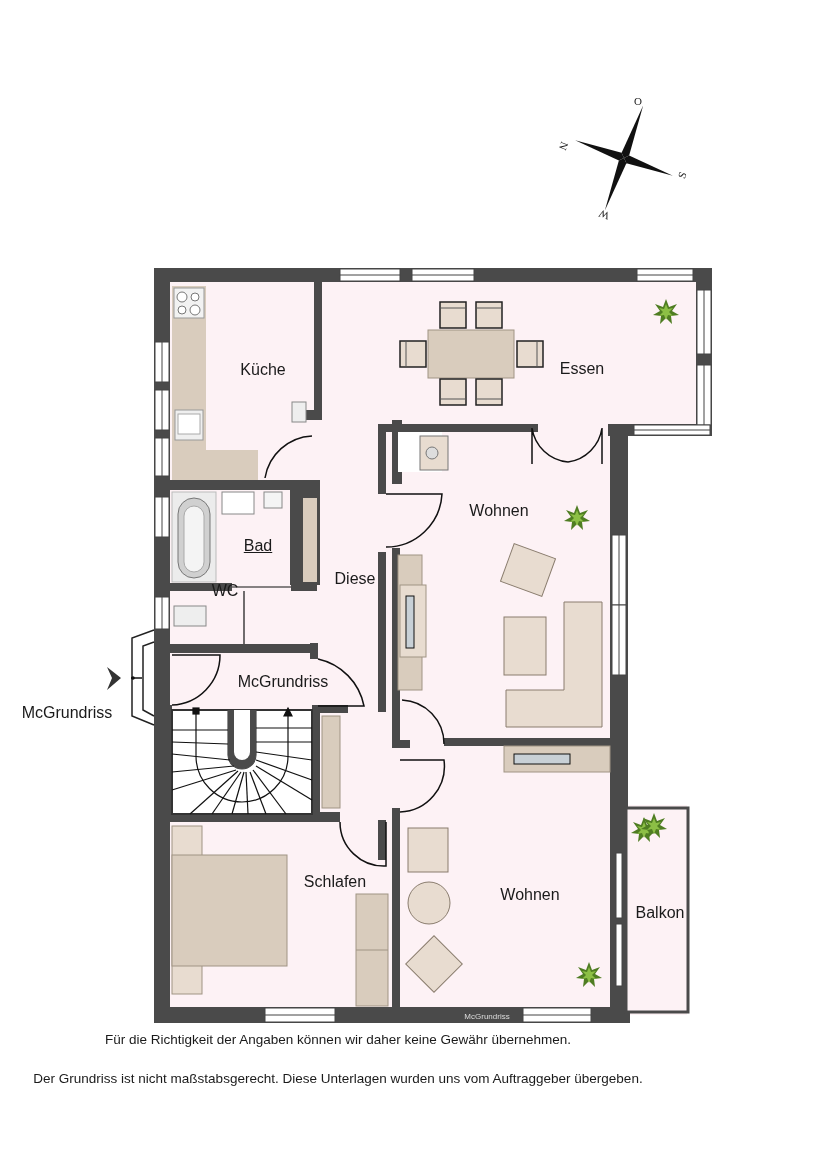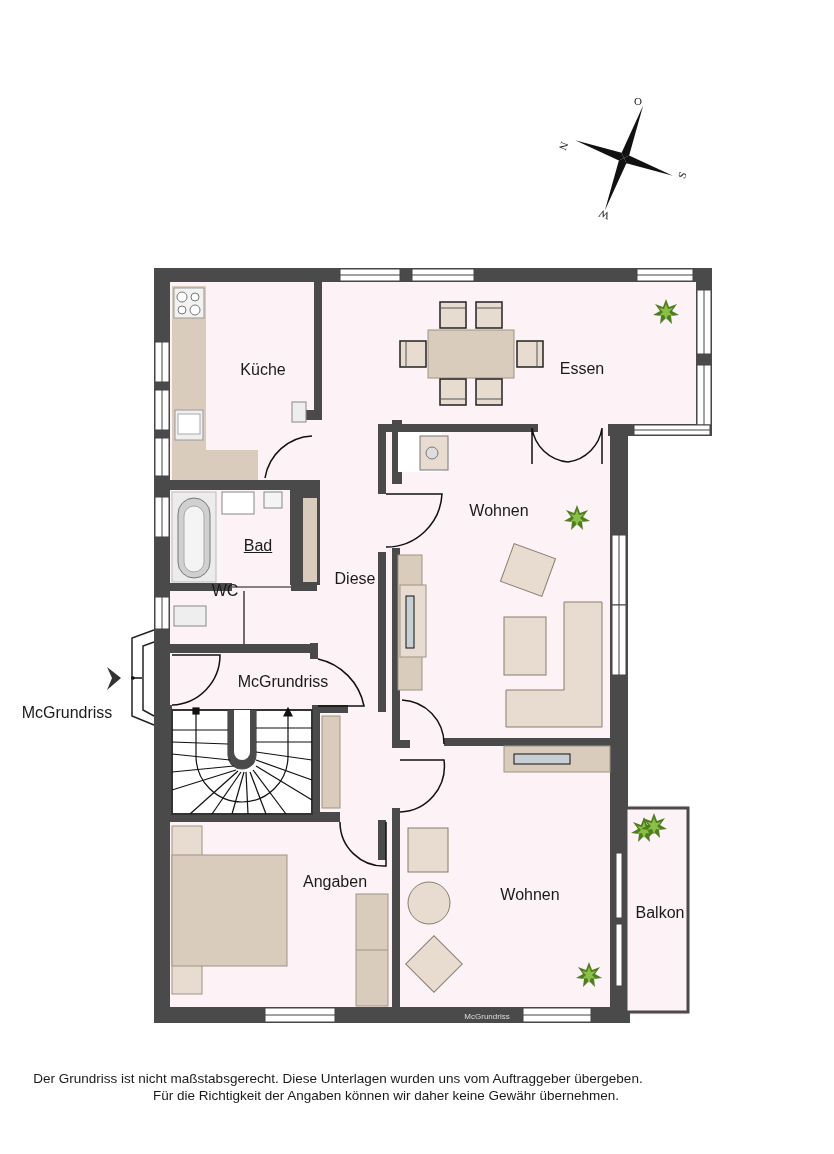--- a/index.html
+++ b/index.html
@@ -242,19 +242,19 @@
 <div class="lbl" style="left:604px;top:215px;font-size:11px;font-family:'Liberation Serif',serif;transform:translate(-50%,-50%) rotate(200deg);">W</div>
 
 <div class="lbl" style="left:263px;top:370px;text-align:right;">Küche</div>
 <div class="lbl" style="left:582px;top:369px;">Essen</div>
 <div class="lbl" style="left:258px;top:546px;text-decoration:underline;">Bad</div>
 <div class="lbl" style="left:355px;top:579px;">Diese</div>
 <div class="lbl" style="left:225px;top:591px;">WC</div>
 <div class="lbl" style="left:283px;top:682px;">McGrundriss</div>
 <div class="lbl" style="left:499px;top:511px;">Wohnen</div>
 <div class="lbl" style="left:530px;top:895px;">Wohnen</div>
-<div class="lbl" style="left:335px;top:882px;">Angaben</div>
+<div class="lbl" style="left:335px;top:882px;">Schlafen</div>
 <div class="lbl" style="left:660px;top:913px;">Balkon</div>
 <div class="lbl" style="left:67px;top:713px;">McGrundriss</div>
 <div class="brand" style="left:487px;top:1016px;">McGrundriss</div>
 
 <div class="footer" style="top:1070px;">Der Grundriss ist nicht maßstabsgerecht. Diese Unterlagen wurden uns vom Auftraggeber übergeben.</div>
-<div class="footer" style="top:1087px;margin-left:48px;">Für die Richtigkeit der Angaben können wir daher keine Gewähr übernehmen.</div>
+<div class="footer" style="top:1031px;">Für die Richtigkeit der Angaben können wir daher keine Gewähr übernehmen.</div>
 
 </body></html>

